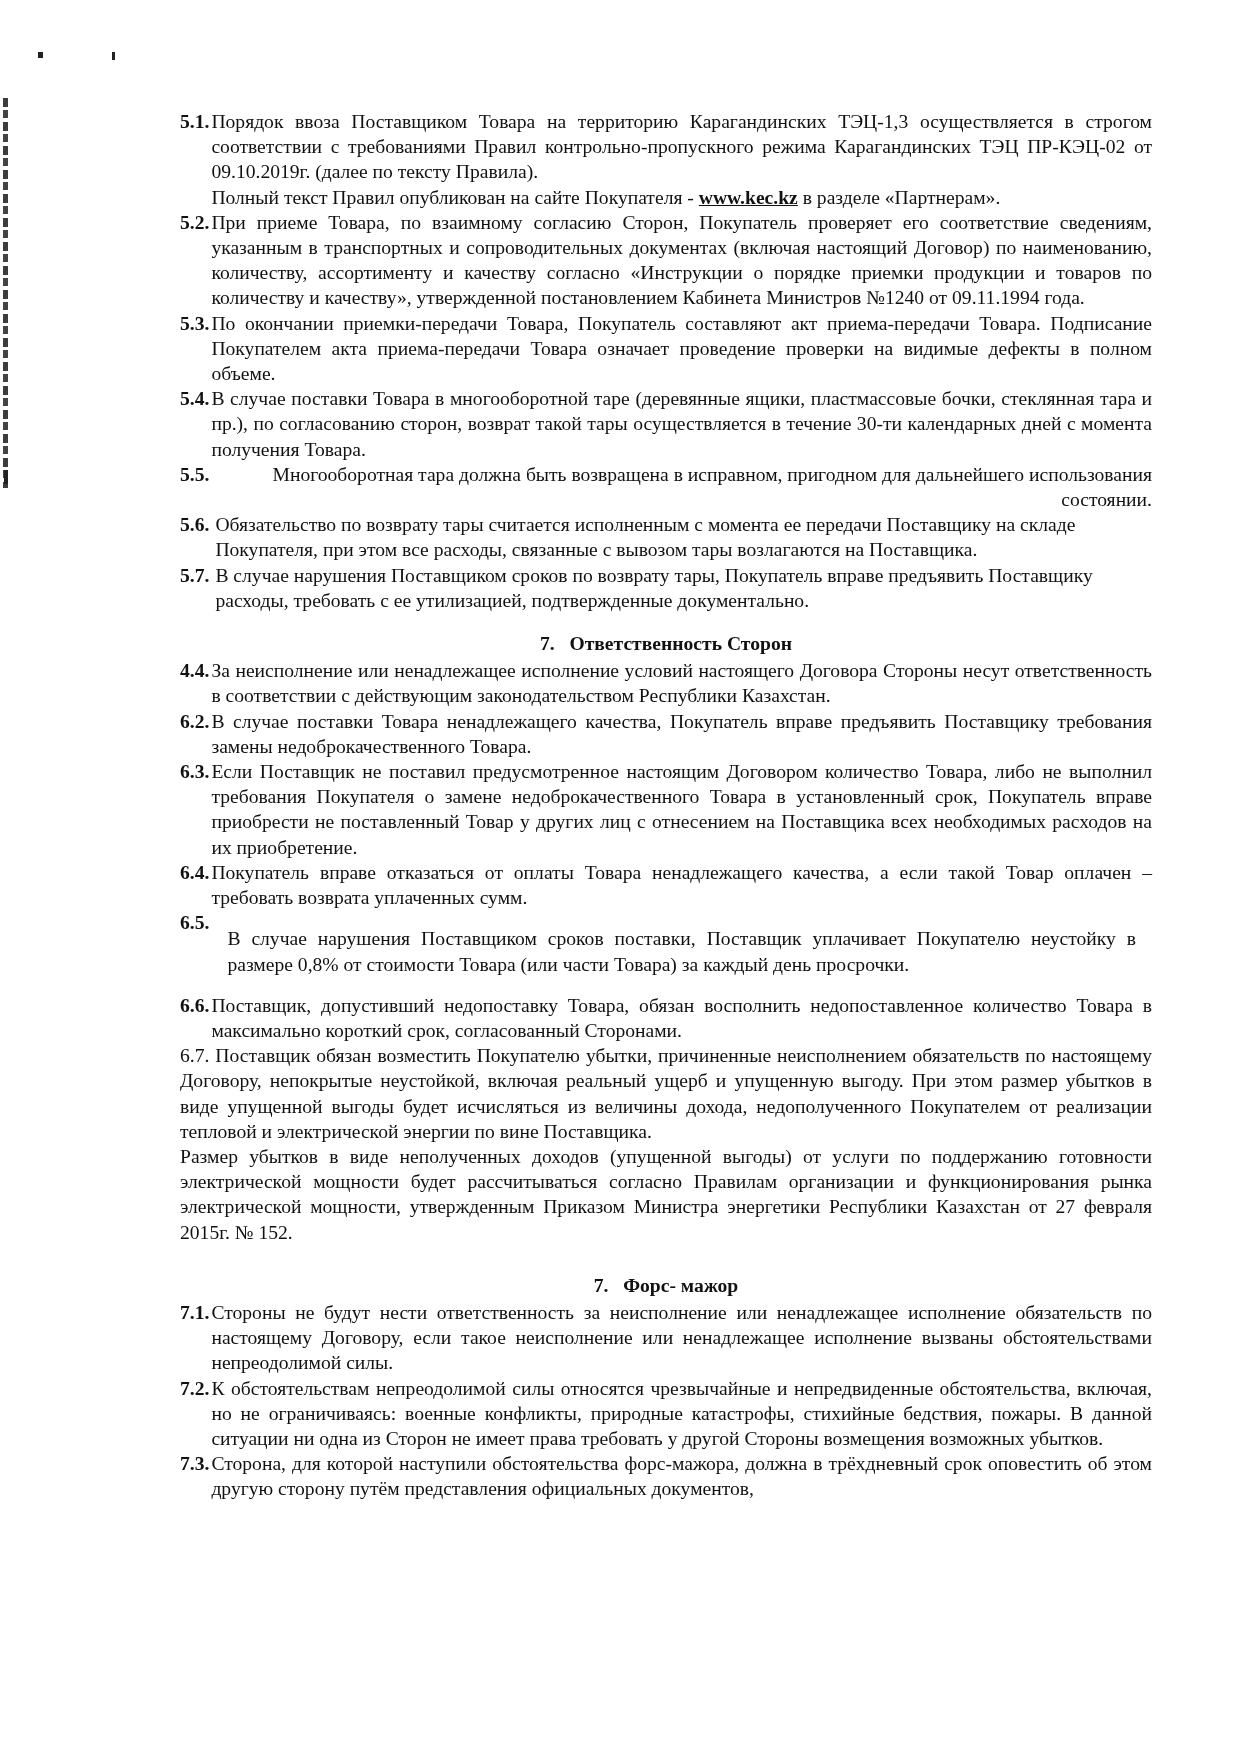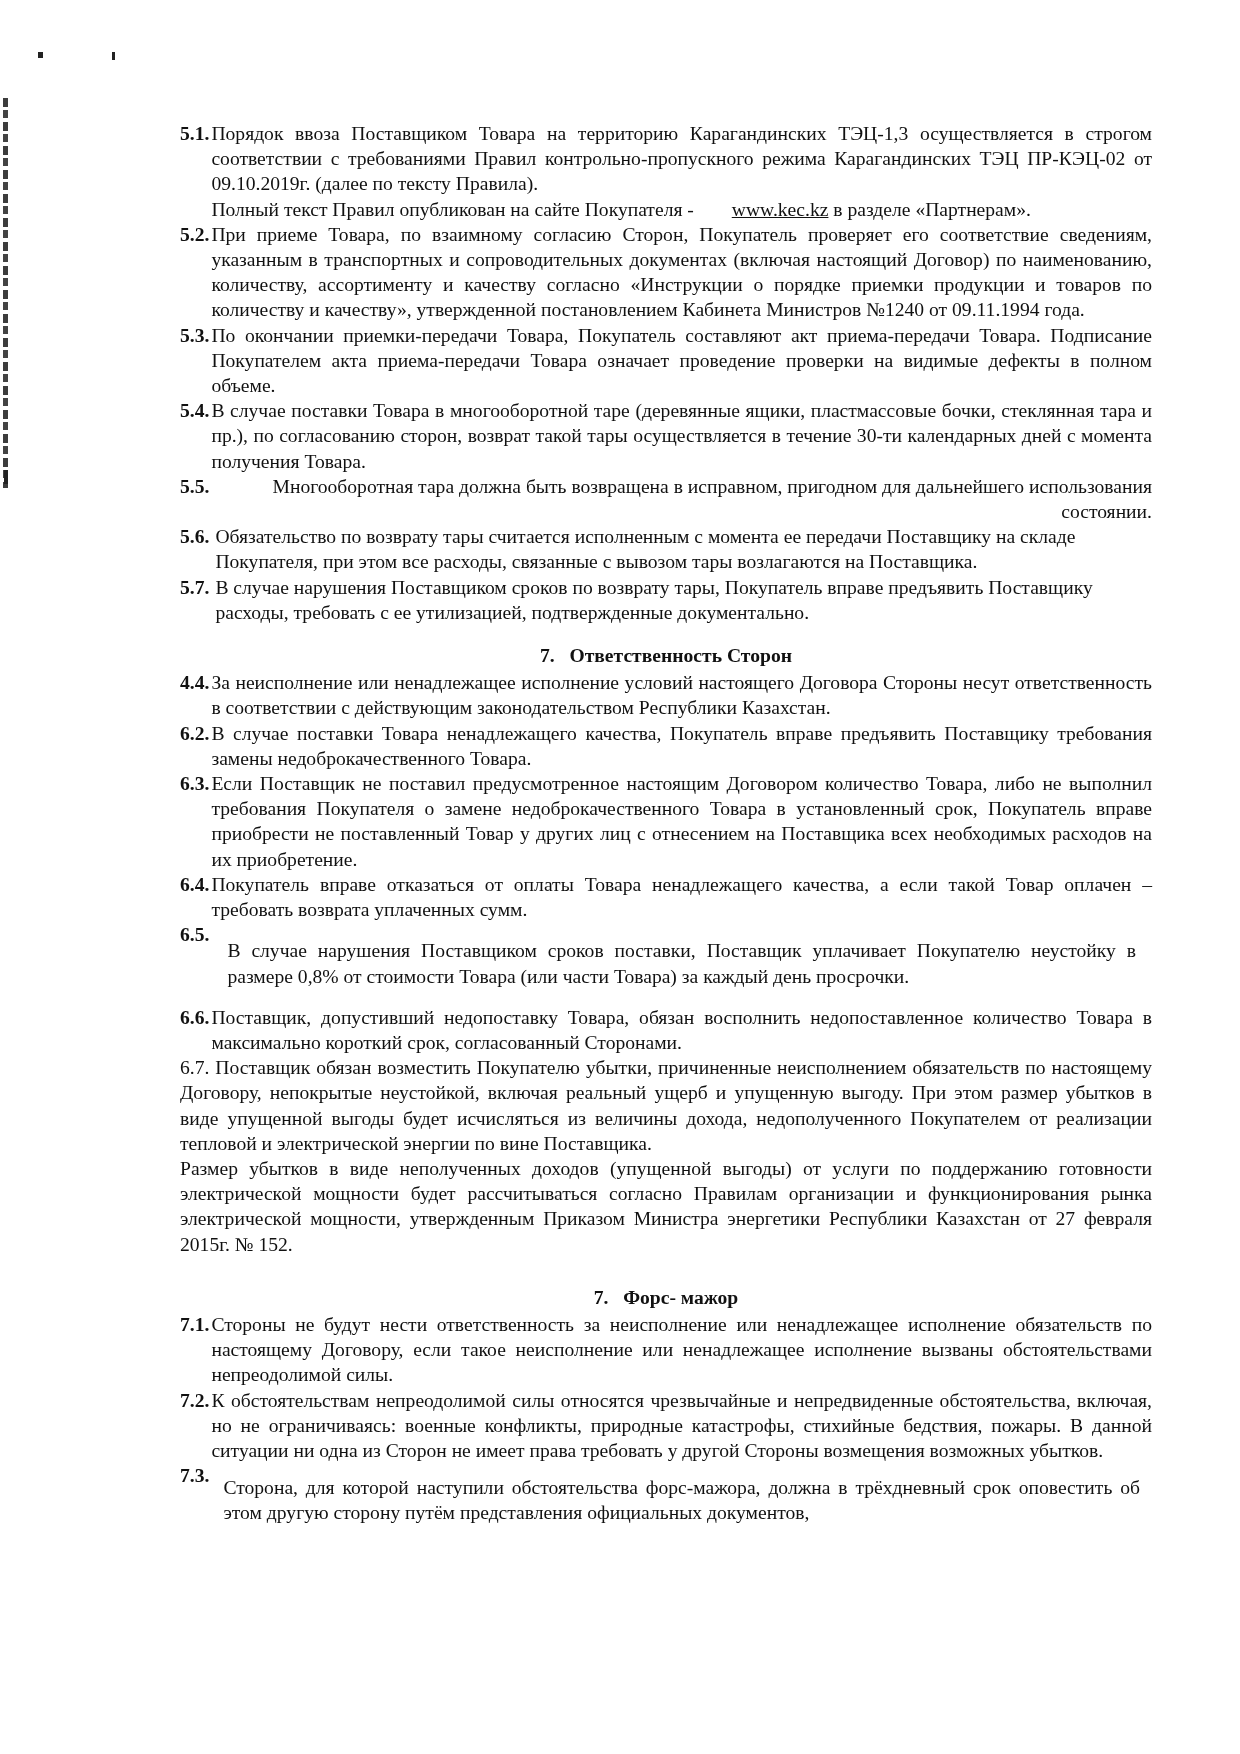--- a/index.html
+++ b/index.html
@@ -8,29 +8,29 @@
       font-family: "Liberation Serif", "DejaVu Serif", serif;
       color: #111111;
     }
     .scan-edge {
       position: absolute; left: 3px; top: 98px; width: 5px; height: 390px;
       background: repeating-linear-gradient(180deg, #1a1a1a 0 9px, #ffffff 9px 12px, #222 12px 20px, #fff 20px 24px);
       opacity: 0.85;
     }
     .speck { position: absolute; background: #222; }
     .page {
-      position: absolute; left: 180px; top: 121px; width: 972px;
+      position: absolute; left: 180px; top: 109px; width: 972px;
       font-size: 19.6px; line-height: 25.2px;
     }
     .clause { display: flex; margin: 0 0 0 0; }
     .clause .num { font-weight: bold; flex: 0 0 auto; padding-right: 2px; }
     .clause .num.spaced { padding-right: 6px; }
     .clause .body { flex: 1 1 auto; text-align: justify; }
     .clause .body p { margin: 0; text-align: justify; }
-    .link { font-weight: normal; text-decoration: underline; margin-left: 33px; }
+    .link { font-weight: bold; text-decoration: underline; }
     .section-title {
       text-align: center; font-weight: bold; margin: 18px 0 2px 0;
       font-size: 19.6px;
     }
     .plain { margin: 0; text-align: justify; }
     .plain .num { font-weight: normal; }
   </style>
 </head>
 <body>
 
@@ -110,17 +110,17 @@
     <div class="clause">
       <span class="num">7.1.</span>
       <p class="body" style="margin:0">Стороны не будут нести ответственность за неисполнение или ненадлежащее исполнение обязательств по настоящему Договору, если такое неисполнение или ненадлежащее исполнение вызваны обстоятельствами непреодолимой силы.</p>
     </div>
     <div class="clause">
       <span class="num">7.2.</span>
       <p class="body" style="margin:0">К обстоятельствам непреодолимой силы относятся чрезвычайные и непредвиденные обстоятельства, включая, но не ограничиваясь: военные конфликты, природные катастрофы, стихийные бедствия, пожары. В данной ситуации ни одна из Сторон не имеет права требовать у другой Стороны возмещения возможных убытков.</p>
     </div>
     <div class="clause">
       <span class="num">7.3.</span>
-      <p class="body" style="margin:12px">Сторона, для которой наступили обстоятельства форс-мажора, должна в трёхдневный срок оповестить об этом другую сторону путём представления официальных документов,</p>
+      <p class="body" style="margin:0">Сторона, для которой наступили обстоятельства форс-мажора, должна в трёхдневный срок оповестить об этом другую сторону путём представления официальных документов,</p>
     </div>
   </div>
 
 </div>
 
 </body></html>

